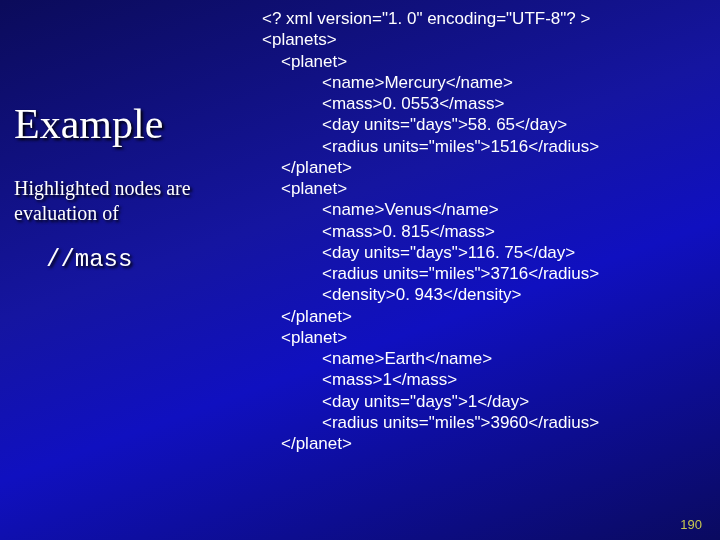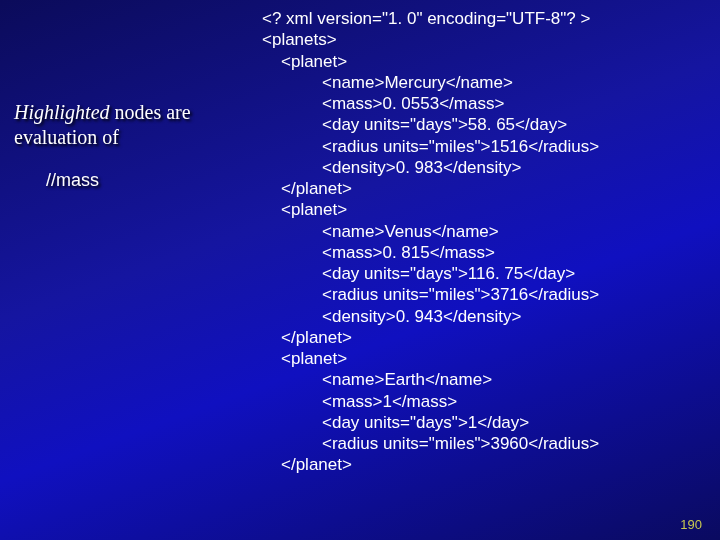--- a/index.html
+++ b/index.html
@@ -32,25 +32,24 @@
     font-weight: 400;
     margin-bottom: 28px;
   }
   .sub {
     font-family: "Times New Roman", Times, serif;
     font-size: 20px;
     line-height: 1.25;
     margin-bottom: 20px;
   }
   .sub .hi {
-    font-style: italic;
   }
   .xpath {
-    font-family: Liberation Sans, sans-serif;
-    font-size: 18px;
+    font-family: Liberation Mono, monospace;
+    font-size: 24px;
     margin-left: 32px;
   }
   .code {
     position: absolute;
     left: 262px;
     top: 8px;
     color: #fff;
     font-family: Arial, Helvetica, sans-serif;
     font-size: 17px;
     line-height: 1.25;
@@ -67,36 +66,36 @@
     font-size: 13px;
     font-family: Arial, Helvetica, sans-serif;
   }
 </style>
 </head>
 <body>
 
 <div class="slide">
 
   <div class="left">
+    <div class="title">Example</div>
     <div class="sub">
       <span class="hi">Highlighted</span><span> nodes are evaluation of</span>
     </div>
     <div class="xpath">//mass</div>
   </div>
 
   <div class="code">
     <div class="l0">&lt;? xml version="1. 0" encoding="UTF-8"? &gt;</div>
     <div class="l0">&lt;planets&gt;</div>
 
     <div class="l1">&lt;planet&gt;</div>
     <div class="l2">&lt;name&gt;Mercury&lt;/name&gt;</div>
     <div class="l2">&lt;mass&gt;0. 0553&lt;/mass&gt;</div>
     <div class="l2">&lt;day units="days"&gt;58. 65&lt;/day&gt;</div>
     <div class="l2">&lt;radius units="miles"&gt;1516&lt;/radius&gt;</div>
-    <div class="l2">&lt;density&gt;0. 983&lt;/density&gt;</div>
     <div class="l1">&lt;/planet&gt;</div>
 
     <div class="l1">&lt;planet&gt;</div>
     <div class="l2">&lt;name&gt;Venus&lt;/name&gt;</div>
     <div class="l2">&lt;mass&gt;0. 815&lt;/mass&gt;</div>
     <div class="l2">&lt;day units="days"&gt;116. 75&lt;/day&gt;</div>
     <div class="l2">&lt;radius units="miles"&gt;3716&lt;/radius&gt;</div>
     <div class="l2">&lt;density&gt;0. 943&lt;/density&gt;</div>
     <div class="l1">&lt;/planet&gt;</div>
 

